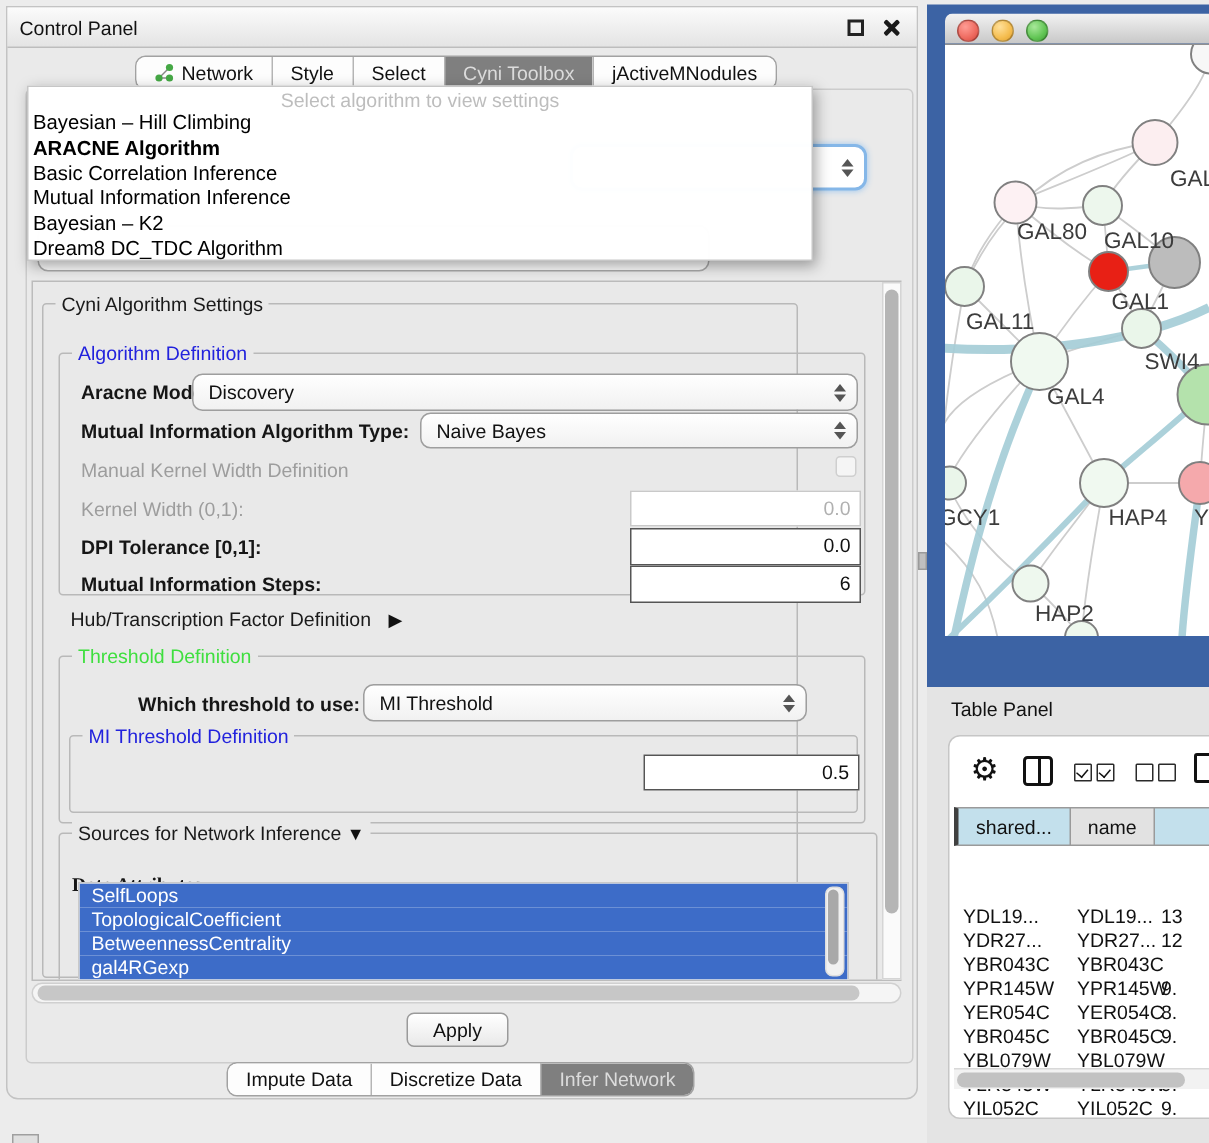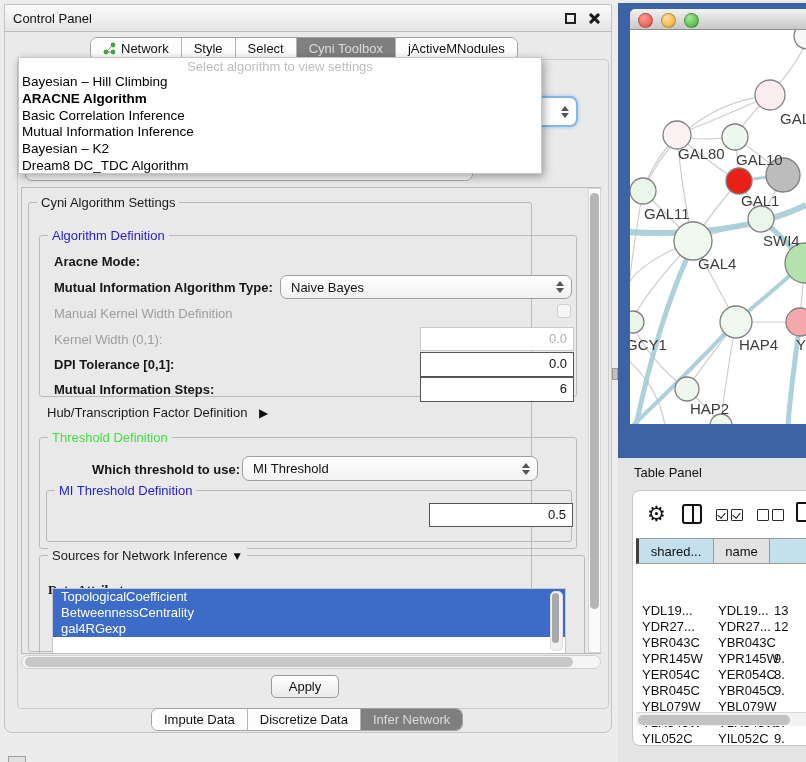--- a/index.html
+++ b/index.html
@@ -136,20 +136,24 @@
 
     <div class="a scrollpane">
 
       <div class="a group" style="left:6px;top:14px;width:504px;height:450px;">
         <span class="glabel">Cyni Algorithm Settings</span>
 
         <div class="a group" style="left:10px;top:32px;width:538px;height:162px;">
           <span class="glabel blue">Algorithm Definition</span>
 
           <div class="a boldlbl" style="left:14px;top:18px;">Aracne Mode:</div>
+          <div class="a combo" style="left:88px;top:13px;width:444px;height:25px;">
+            <span>Discovery</span>
+            <span class="spin"></span>
+          </div>
 
           <div class="a boldlbl" style="left:14px;top:44px;">Mutual Information Algorithm Type:</div>
           <div class="a combo" style="left:240px;top:39px;width:292px;height:24px;">
             <span>Naive Bayes</span>
             <span class="spin"></span>
           </div>
 
           <div class="a dislbl" style="left:14px;top:70px;">Manual Kernel Width Definition</div>
           <div class="a chk" style="left:517px;top:68px;"></div>
 
@@ -183,20 +187,21 @@
           </div>
         </div>
 
         <div class="a group" style="left:10px;top:352px;width:546px;height:110px;">
           <span class="glabel">
             <span>Sources for Network Inference</span>
             <span class="tri">▼</span>
           </span>
           <div class="a boldlbl" style="left:8px;top:26px;font-family:Liberation Serif, serif;">Data Attributes</div>
           <div class="a attrlist" style="left:12px;top:32px;width:514px;height:76px;">
+            <div class="attritem">SelfLoops</div>
             <div class="attritem">TopologicalCoefficient</div>
             <div class="attritem">BetweennessCentrality</div>
             <div class="attritem">gal4RGexp</div>
             <div class="lvscroll">
                 <div class="lvthumb"></div>
               </div>
           </div>
         </div>
       </div>
     </div>

